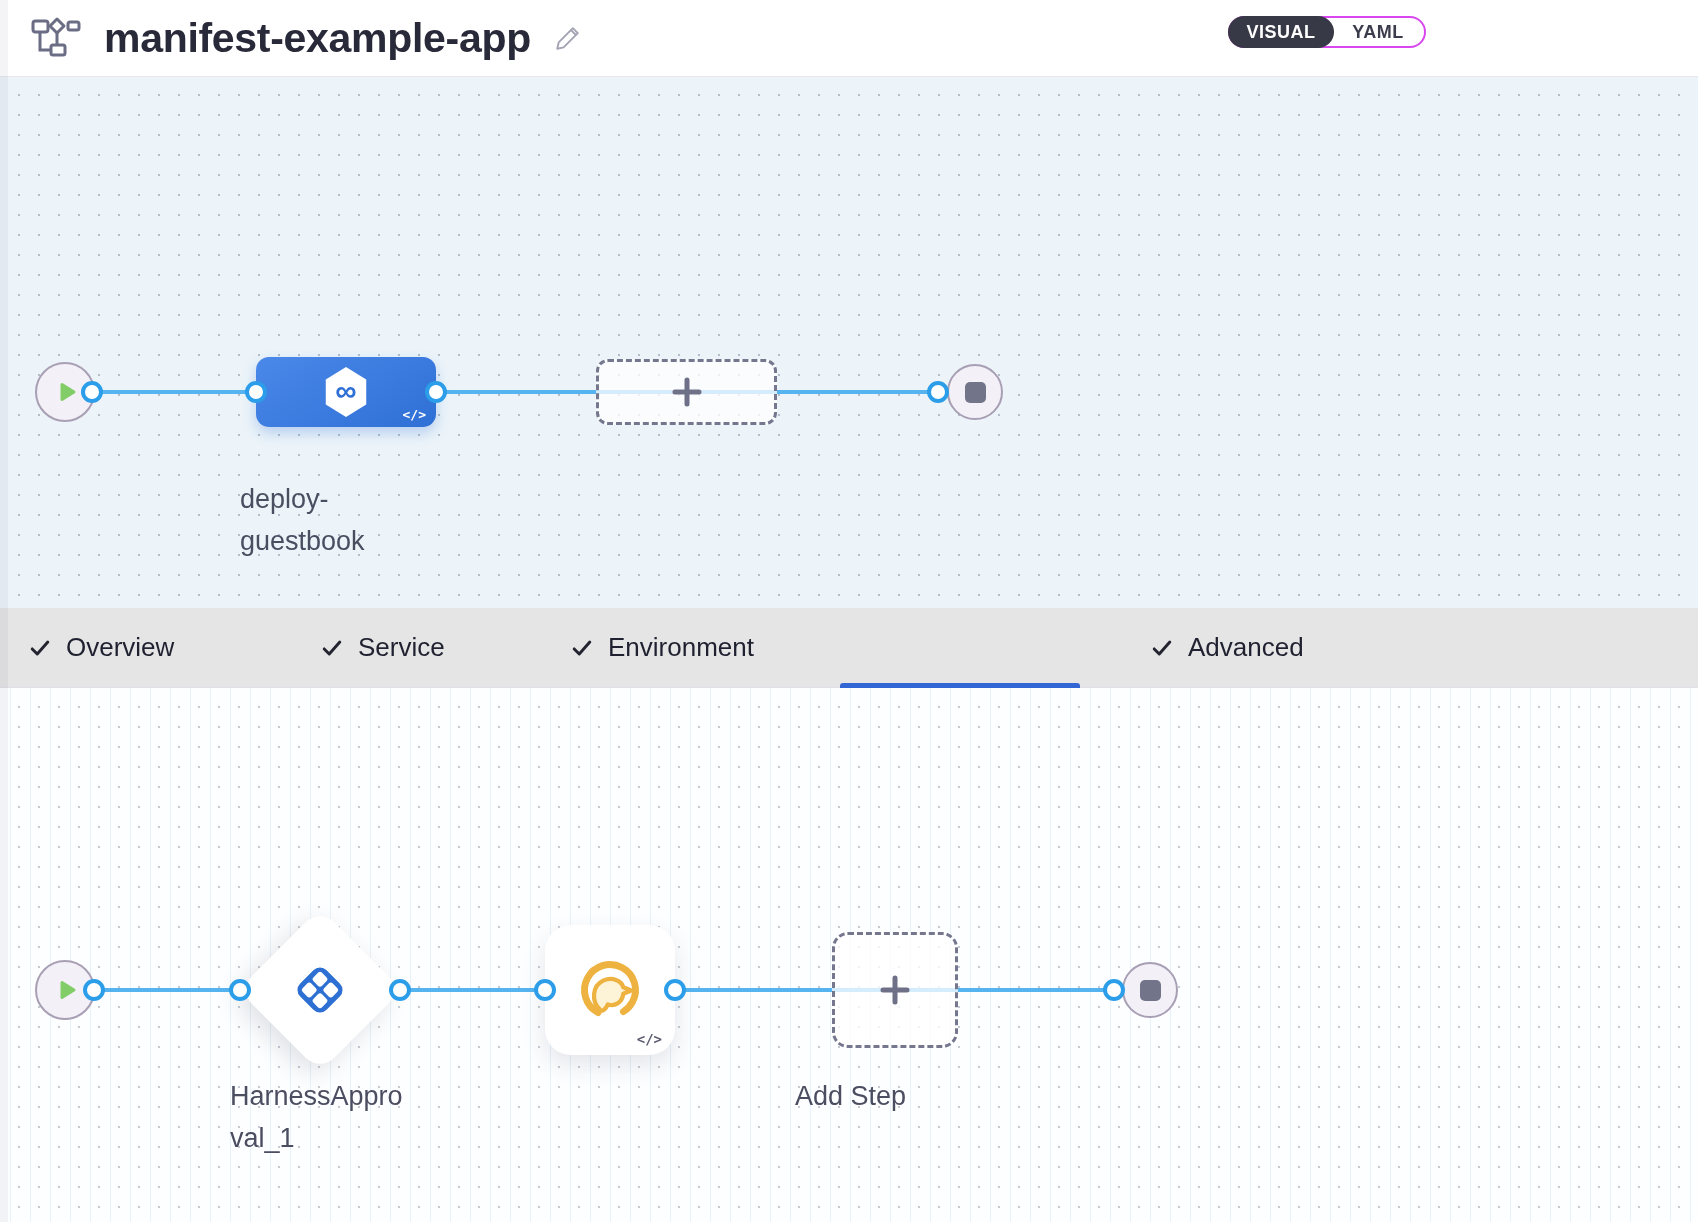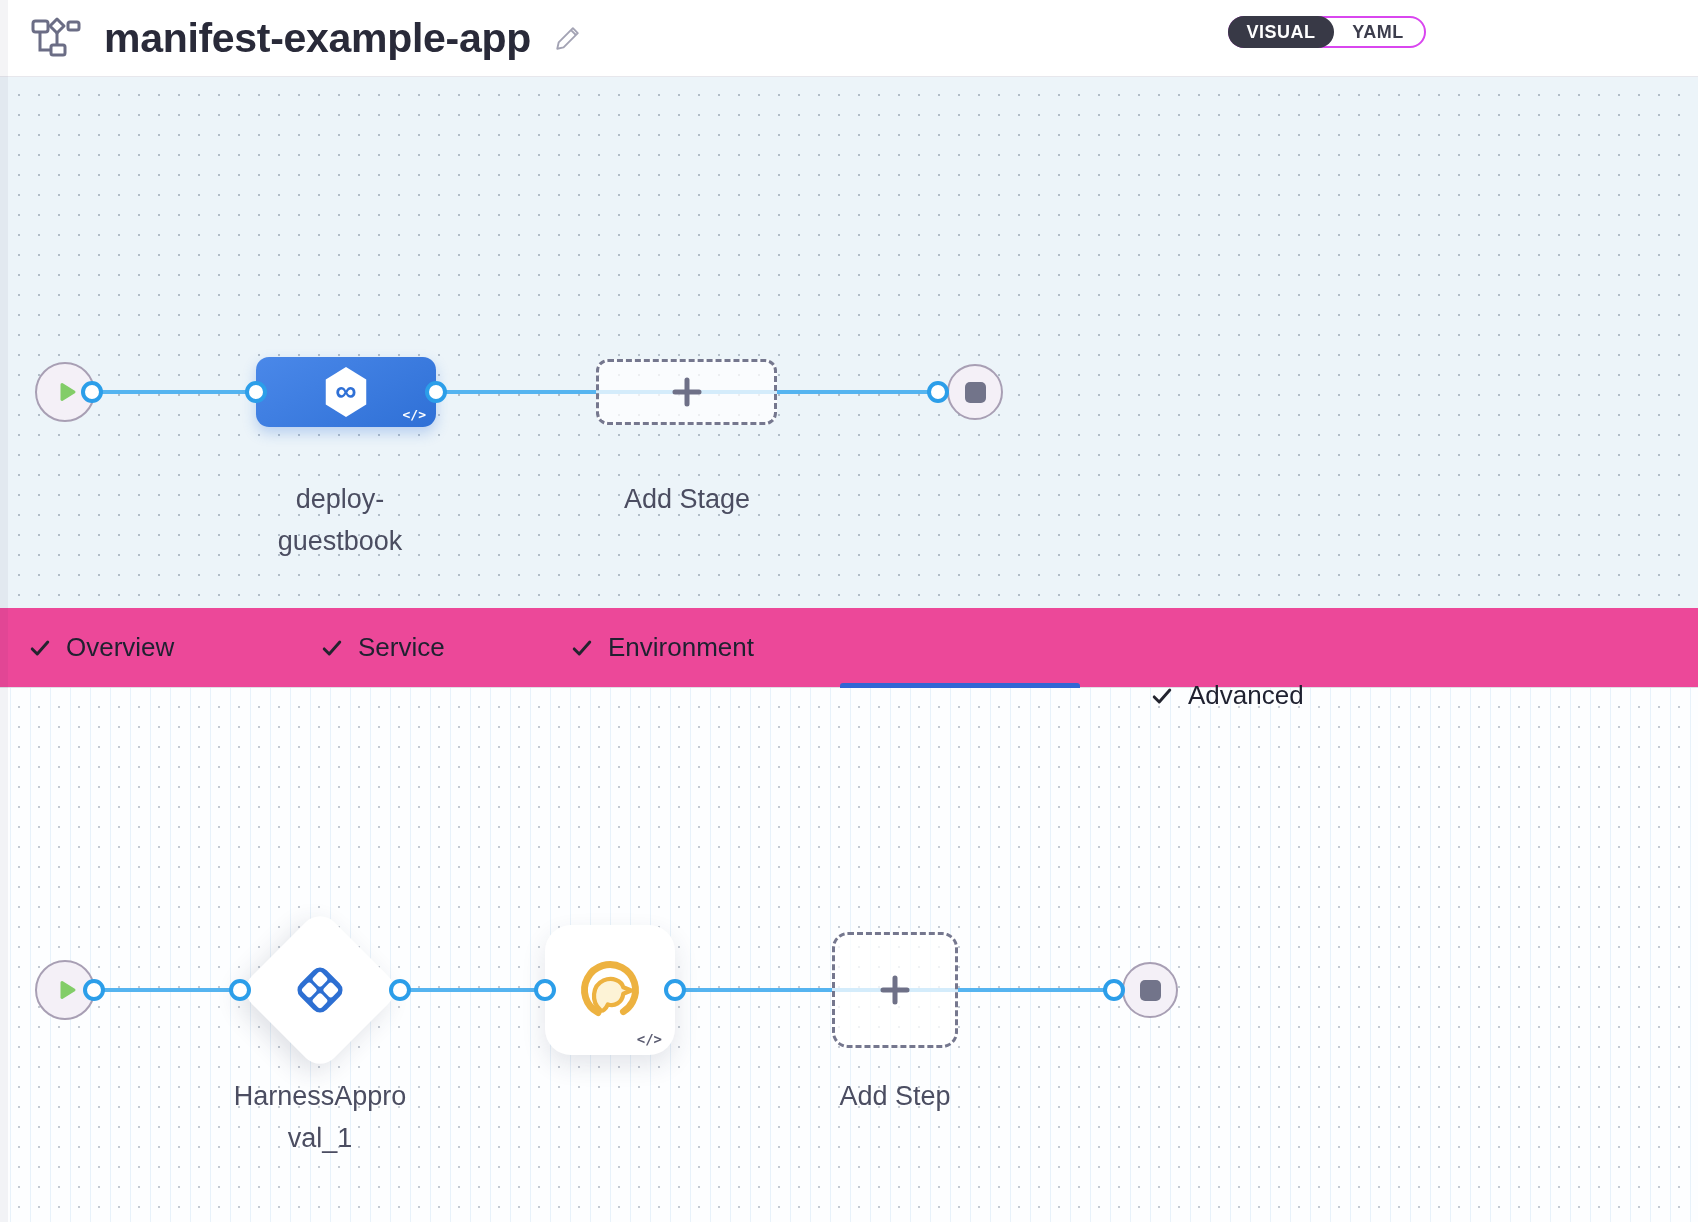--- a/index.html
+++ b/index.html
@@ -52,21 +52,21 @@
     position:absolute; width:14px; height:14px; border:4px solid #2c9ee9;
     background:#fff; border-radius:50%; z-index:6;
   }
   .endpoint {
     position:absolute; border-radius:50%; background:#f4f0f7; border:2px solid #a89fb4;
     display:flex; align-items:center; justify-content:center; z-index:4; box-sizing:border-box;
   }
   .stop-square { width:21px; height:21px; border-radius:5px; background:#72748a; }
   .node-label {
     position:absolute; font-size:27px; line-height:42px; color:#4b4d61;
-    text-align:center; z-index:2; overflow-wrap:anywhere;
+    z-index:2; overflow-wrap:anywhere;
   }
   
   .stage-node {
     position:absolute; left:256px; top:281px; width:180px; height:70px;
     border-radius:13px; background:linear-gradient(150deg,#4a88e9,#2f70d6);
     box-shadow:0 6px 14px rgba(47,112,214,0.28);
     display:flex; align-items:center; justify-content:center; z-index:4; cursor:pointer;
   }
   .hexagon {
     width:46px; height:50px; background:#fff;
@@ -81,21 +81,21 @@
   }
   .code-badge.gray { color:#5b5c71; right:13px; bottom:8px; font-size:14px; }
   .dashed-box {
     position:absolute; border:3px dashed #75778e; border-radius:14px;
     background:rgba(255,255,255,0.75); display:flex; align-items:center; justify-content:center;
     z-index:4; box-sizing:border-box; cursor:pointer;
   }
   
   .tab-bar {
     position:absolute; left:0; top:608px; width:1698px; height:80px;
-    background:#ec4899; border-bottom:1px solid #dfdfe6; z-index:20; box-sizing:border-box;
+    background:#e5e5e5; border-bottom:1px solid #dfdfe6; z-index:20; box-sizing:border-box;
   }
   .tab {
     position:absolute; top:0; height:100%; display:flex; align-items:center; gap:15px;
     font-size:26px; color:#1f2130; cursor:pointer; white-space:nowrap;
   }
   .tab.active { font-weight:700; }
   .tab-underline {
     position:absolute; left:840px; bottom:-1px; width:240px; height:5px;
     background:#3166d4; border-radius:3px 3px 0 0;
   }
@@ -163,21 +163,20 @@
     </div>
     <div class="port" style="left:245px; top:305px;"></div>
     <div class="port" style="left:425px; top:305px;"></div>
     <div class="node-label" style="left:240px; top:402px; width:200px;">deploy-guestbook</div>
 
     <div class="dashed-box" style="left:596px; top:283px; width:181px; height:66px; border-radius:12px;">
       <svg width="40" height="40" viewBox="0 0 40 40">
         <path d="M20 8 V32 M8 20 H32" stroke="#6e7087" stroke-width="5" stroke-linecap="round"></path>
       </svg>
     </div>
-    <div class="node-label" style="left:587px; top:402px; width:200px;">Add Stage</div>
 
     <div class="port" style="left:927px; top:305px;"></div>
     <div class="endpoint" style="left:947px; top:288px; width:56px; height:56px;">
       <div class="stop-square"></div>
     </div>
   </div>
 
   <div class="tab-bar">
     <div class="tab" style="left:29px;">
       <svg width="22" height="22" viewBox="0 0 24 24">
@@ -190,21 +189,21 @@
           <path d="M3.5 13 L9 18.5 L20.5 5.5" stroke="#23242f" stroke-width="3.2" fill="none" stroke-linecap="round" stroke-linejoin="round"></path>
         </svg>
       <span>Service</span>
     </div>
     <div class="tab" style="left:571px;">
       <svg width="22" height="22" viewBox="0 0 24 24">
           <path d="M3.5 13 L9 18.5 L20.5 5.5" stroke="#23242f" stroke-width="3.2" fill="none" stroke-linecap="round" stroke-linejoin="round"></path>
         </svg>
       <span>Environment</span>
     </div>
-    <div class="tab" style="left:1151px;margin-top:48px;">
+    <div class="tab" style="left:1151px;">
       <svg width="22" height="22" viewBox="0 0 24 24">
           <path d="M3.5 13 L9 18.5 L20.5 5.5" stroke="#23242f" stroke-width="3.2" fill="none" stroke-linecap="round" stroke-linejoin="round"></path>
         </svg>
       <span>Advanced</span>
     </div>
     <div class="tab-underline"></div>
   </div>
 
   <div class="exec-canvas">
     <div class="hline" style="left:65px; top:300px; width:1085px;"></div>

